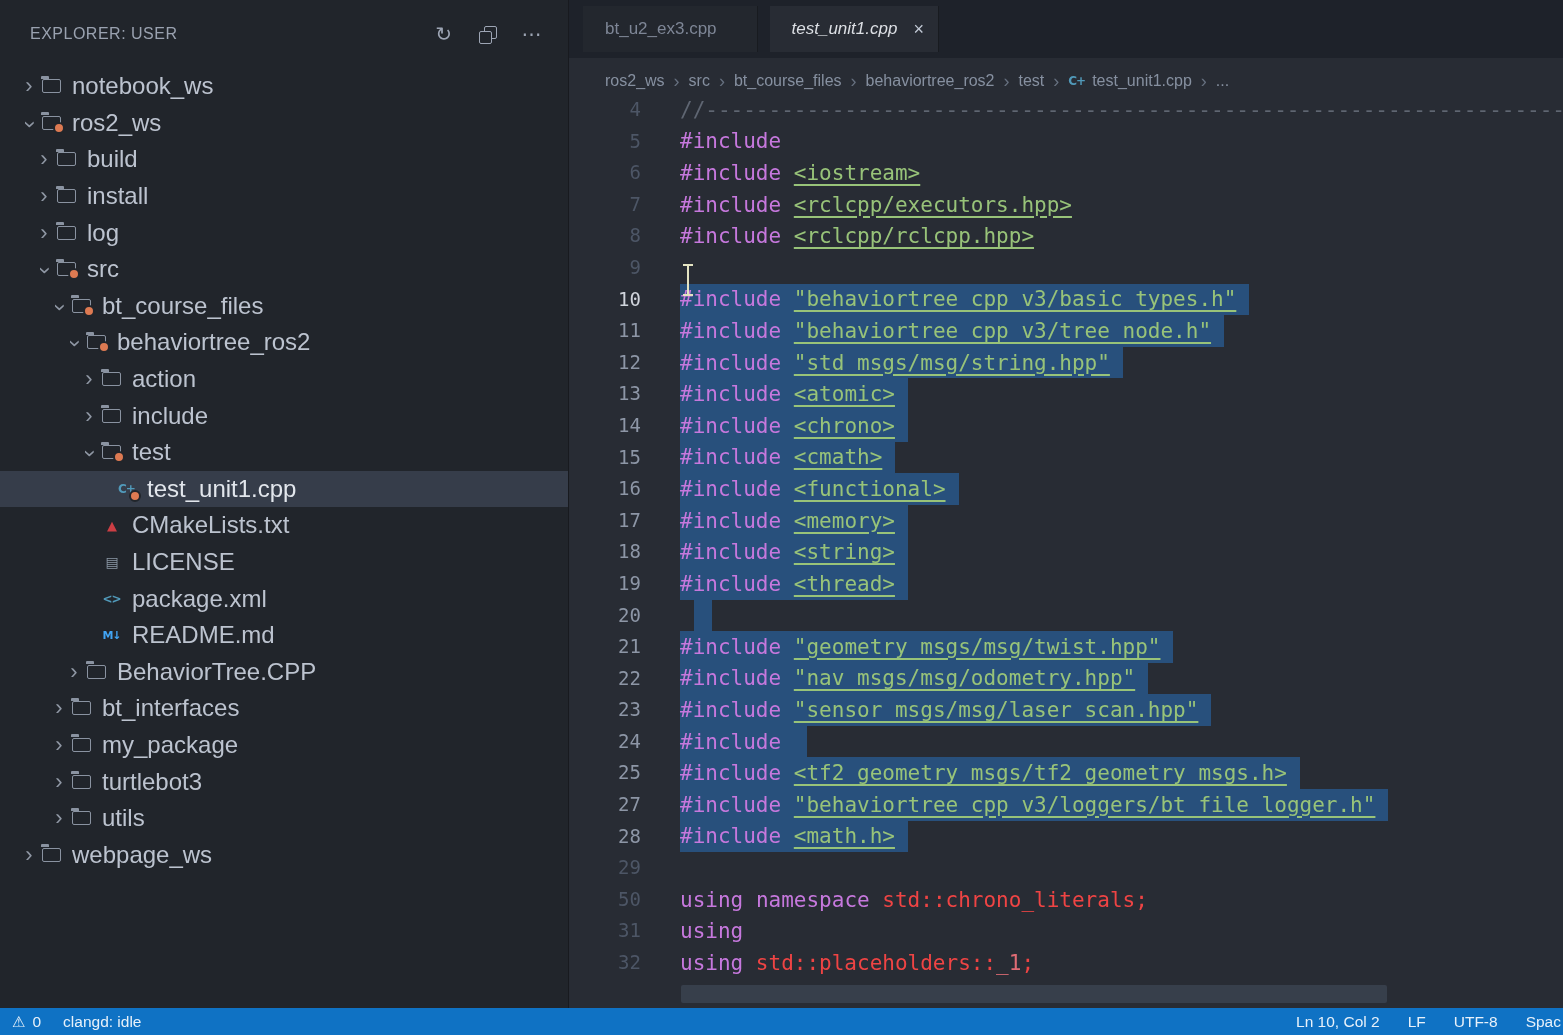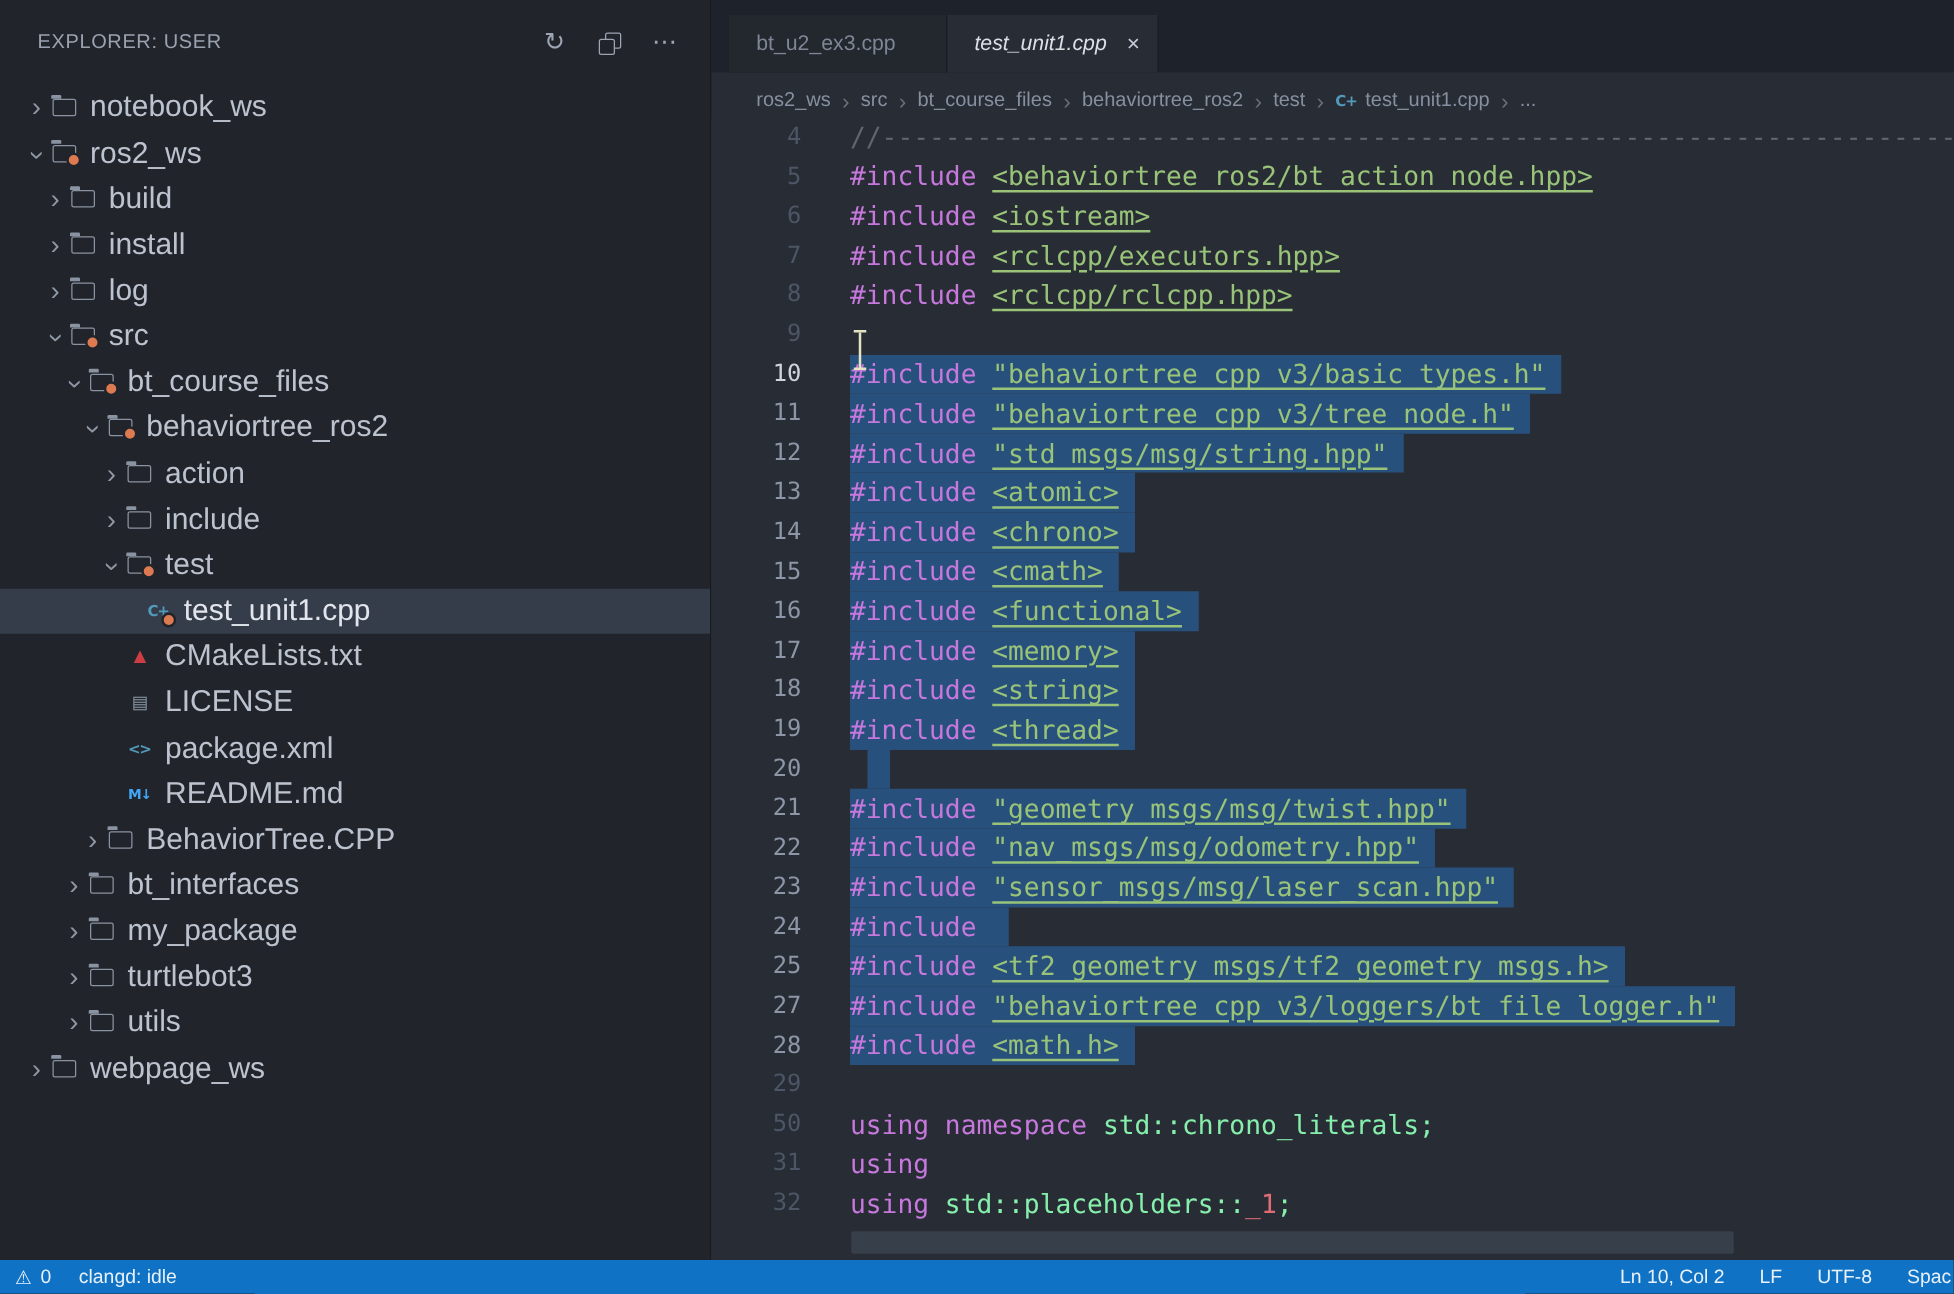--- a/index.html
+++ b/index.html
@@ -36,21 +36,21 @@
   .mod::after { content:""; position:absolute; right:-5px; bottom:-5px; width:8px; height:8px;
     border-radius:50%; background:#dd7a52; border:2px solid #21252b; }
   .icon-cpp { color:#519aba; } .icon-cmake { color:#cc3e44; font-size:13px; }
   .icon-license { color:#8c99a8; font-size:14px; } .icon-xml { color:#519aba; }
   .icon-md { color:#42a5f5; font-size:11px; }
   .tlabel { font-size:24px; color:#bcc3cf; white-space:pre; }
   .row.selected .tlabel { color:#e2e6ec; }
 
   
   .editor { flex:1; display:flex; flex-direction:column; min-width:0; }
-  .tabbar { height:58px; background:#1e222a; display:flex; align-items:flex-end; padding-left:14px; }
+  .tabbar { height:58px; background:#1e222a; display:flex; align-items:center; padding-left:14px;gap:12px; }
   .tab { height:46px; display:flex; align-items:center; padding:0 14px 0 22px; font-size:17px;
     color:#7e8696; background:#23272e; border-right:1px solid #181b20; cursor:pointer; }
   .tab .pad { width:26px; }
   .tab.active { background:#282c34; color:#dcdfe4; font-style:italic; }
   .tab .close { margin-left:16px; font-size:18px; color:#c3cad6; font-style:normal; cursor:pointer; }
   .breadcrumb { height:36px; display:flex; align-items:center; padding:10px 0 0 36px;
     font-size:16px; color:#8690a0; white-space:pre; }
   .bc-sep { margin:0 9px; color:#66707f; font-size:18px; }
   .crumb { cursor:pointer; }
   .bc-ficon { margin-right:7px; font-size:12px; font-weight:bold; letter-spacing:-1px;
@@ -61,21 +61,21 @@
   .line { display:flex; height:31.6px; }
   .gutter { width:72px; flex:none; text-align:right; color:#4d5666; font-size:19px;
     line-height:31.6px; }
   .g-sel { color:#8d96a6; } .g-active { color:#d0d4dc; }
   .ltext { margin-left:39px; height:31.6px; display:inline-flex; align-items:center; }
   .ltext span { white-space:pre; }
   .ltext.sel { background:#28507c; padding-right:13px; }
   .ltext.sel-empty { margin-left:53px; min-width:18px; padding-right:0; }
   .tok-dir { color:#c678dd; } .tok-kw { color:#c678dd;text-align:right; }
   .tok-path { color:#98c379; text-decoration:underline; text-underline-offset:4px; }
-  .tok-plain { color:#86efac; } .tok-comment { color:#5f6672; } .tok-special { color:#e06c75; }
+  .tok-plain { color:#ef4444; } .tok-comment { color:#5f6672; } .tok-special { color:#e06c75; }
 
   .ibeam { position:absolute; left:112px; top:170px; width:14px; height:34px; }
   .ibeam::before { content:""; position:absolute; left:6px; top:2px; bottom:2px; width:2px;
     background:#e4e4c2; }
   .ibeam::after { content:""; position:absolute; left:2px; top:0; width:10px; height:2px;
     background:#e4e4c2; box-shadow:0 30px 0 #e4e4c2; }
   .hscroll { position:absolute; left:112px; top:891px; width:706px; height:18px;
     background:rgba(110,130,160,0.22); border-radius:2px; }
 
   
@@ -232,21 +232,20 @@
             <span class="gutter">4</span>
             <span class="ltext">
               <span class="tok-comment">//------------------------------------------------------------------------------</span>
             </span>
           </div>
           <div class="line">
             <span class="gutter">5</span>
             <span class="ltext">
               <span class="tok-dir">#include</span>
               <span class="tok-plain"> </span>
-              <span class="tok-path">&lt;behaviortree_ros2/bt_action_node.hpp&gt;</span>
             </span>
           </div>
           <div class="line">
             <span class="gutter">6</span>
             <span class="ltext">
               <span class="tok-dir">#include</span>
               <span class="tok-plain"> </span>
               <span class="tok-path">&lt;iostream&gt;</span>
             </span>
           </div>

